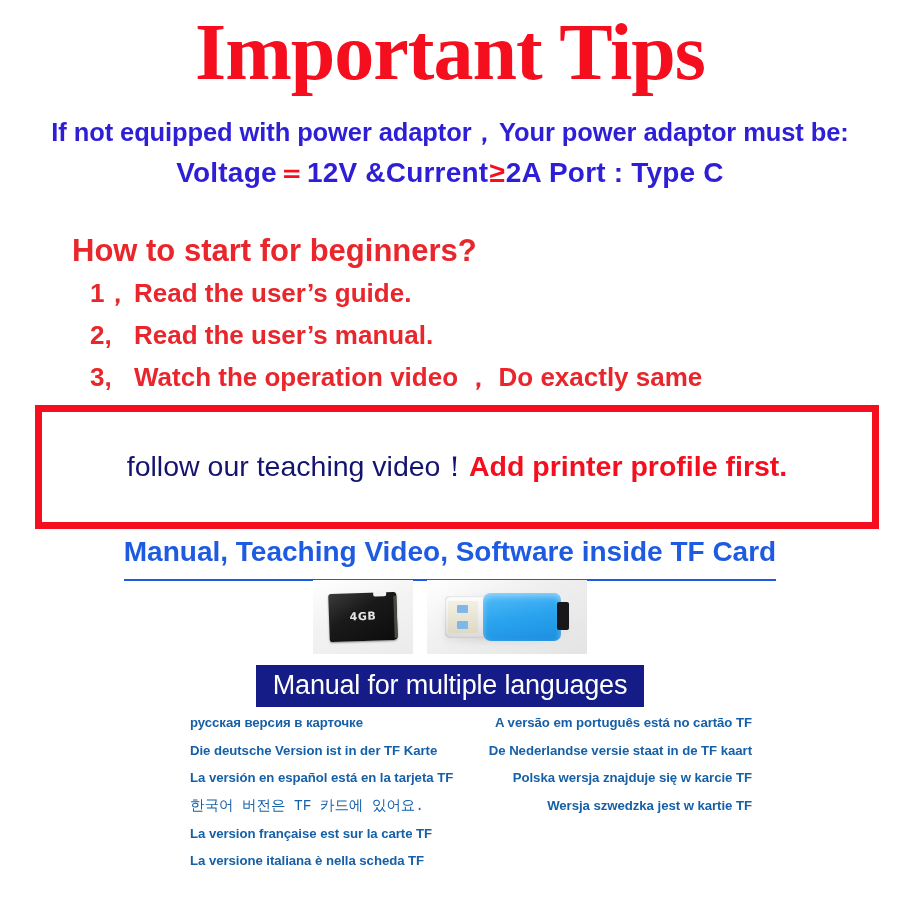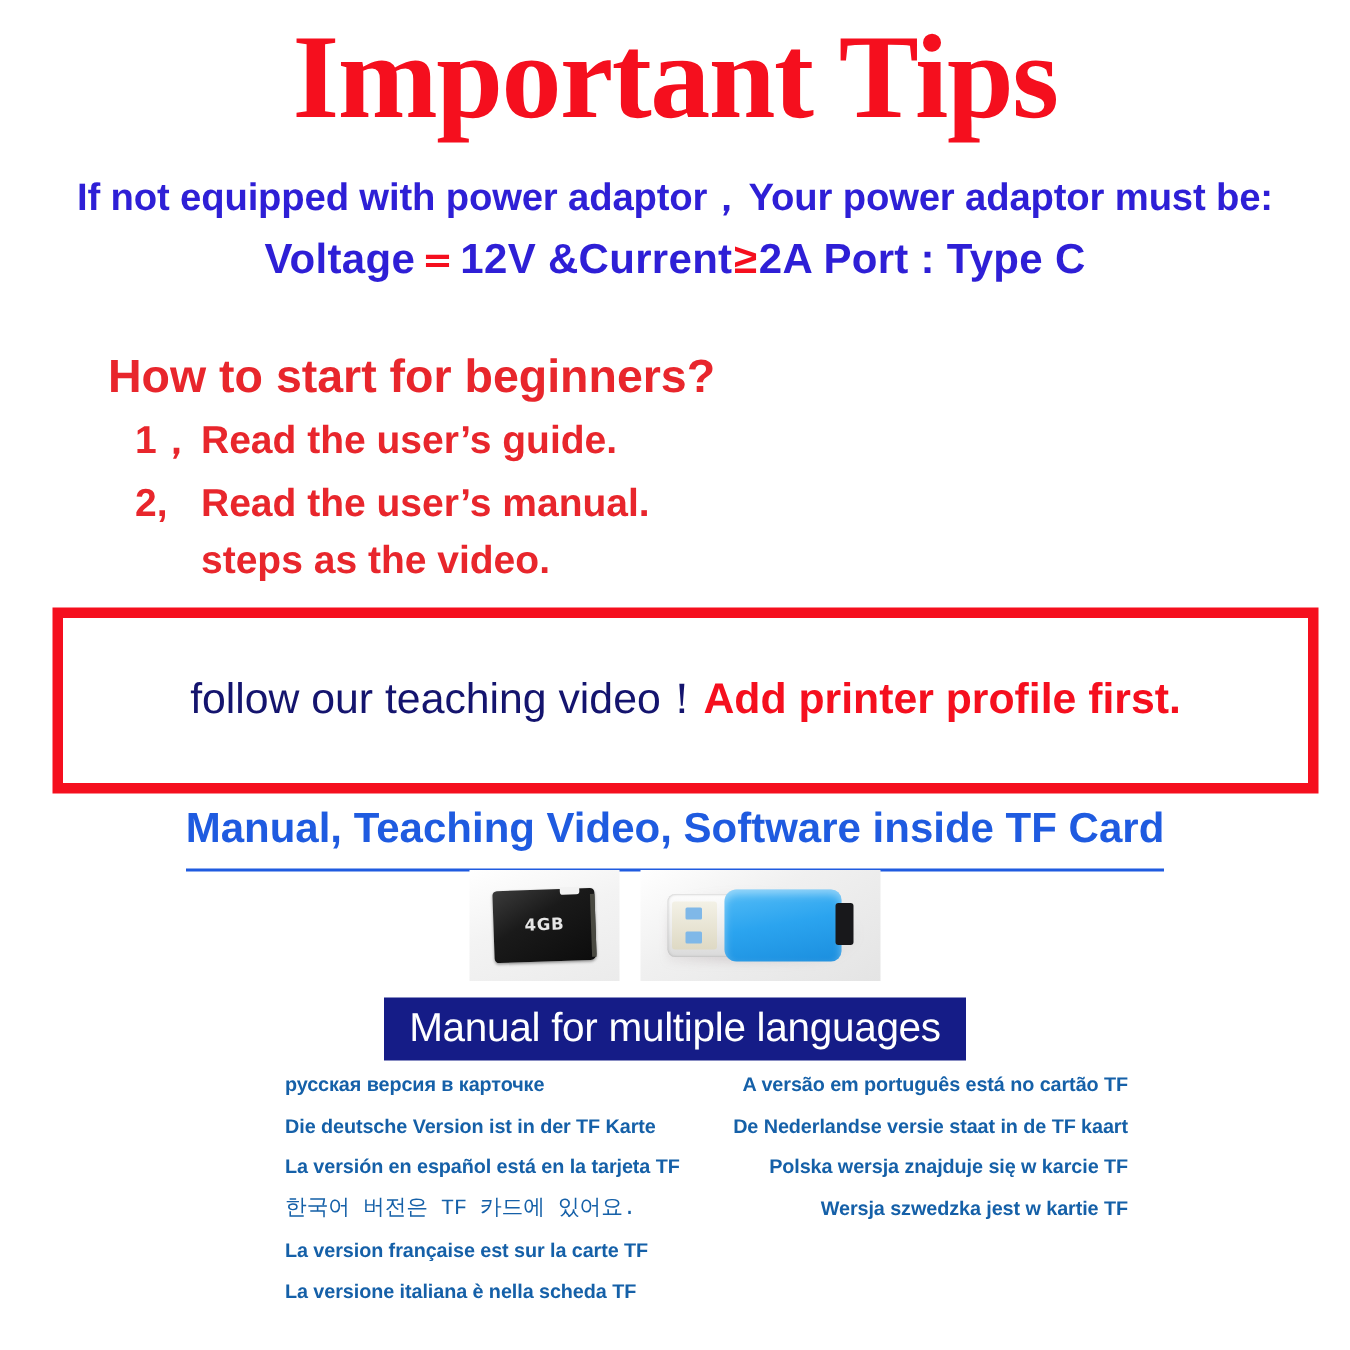--- a/index.html
+++ b/index.html
@@ -329,20 +329,23 @@
 
 <div id="beginners">
   <div id="beginners-heading">How to start for beginners?</div>
 
   <div class="step">
     <span class="step-num">1，</span><span>Read the user’s guide.</span>
   </div>
   <div class="step">
     <span class="step-num">2,</span><span>Read the user’s manual.</span>
   </div>
+  <div class="step">
+    <span class="step-num">3,</span><span>Watch the operation video ，   Do exactly same</span>
+  </div>
   <div class="step-cont">steps as the video.</div>
 </div>
 
 <div id="attention-box">
   <div class="attn-line">
     <span>follow our teaching video！</span><span class="attn-red">Add printer profile first.</span>
   </div>
 </div>
 
 <div id="tf-link">

